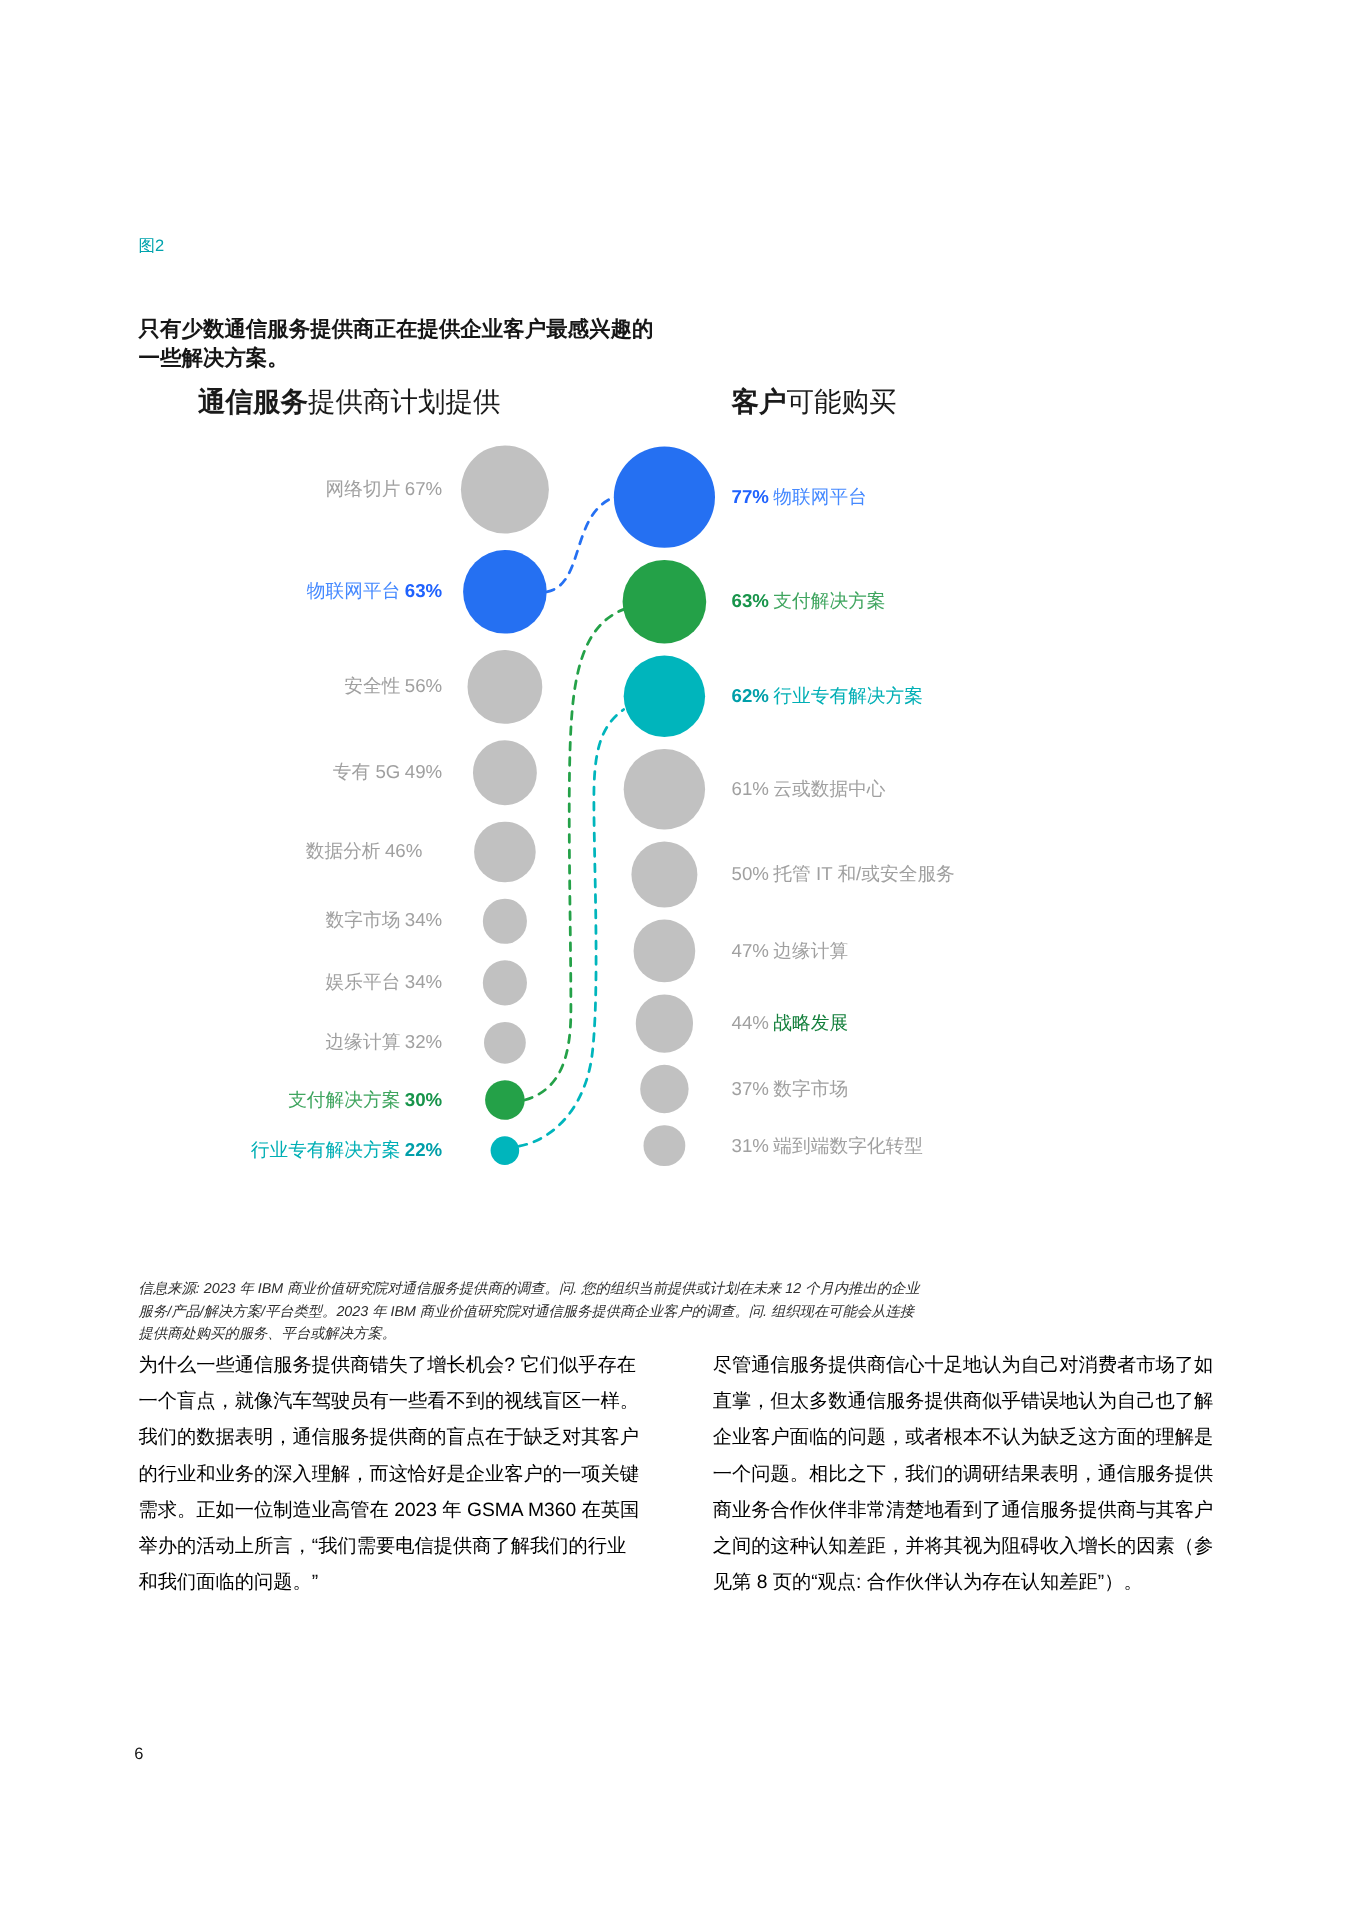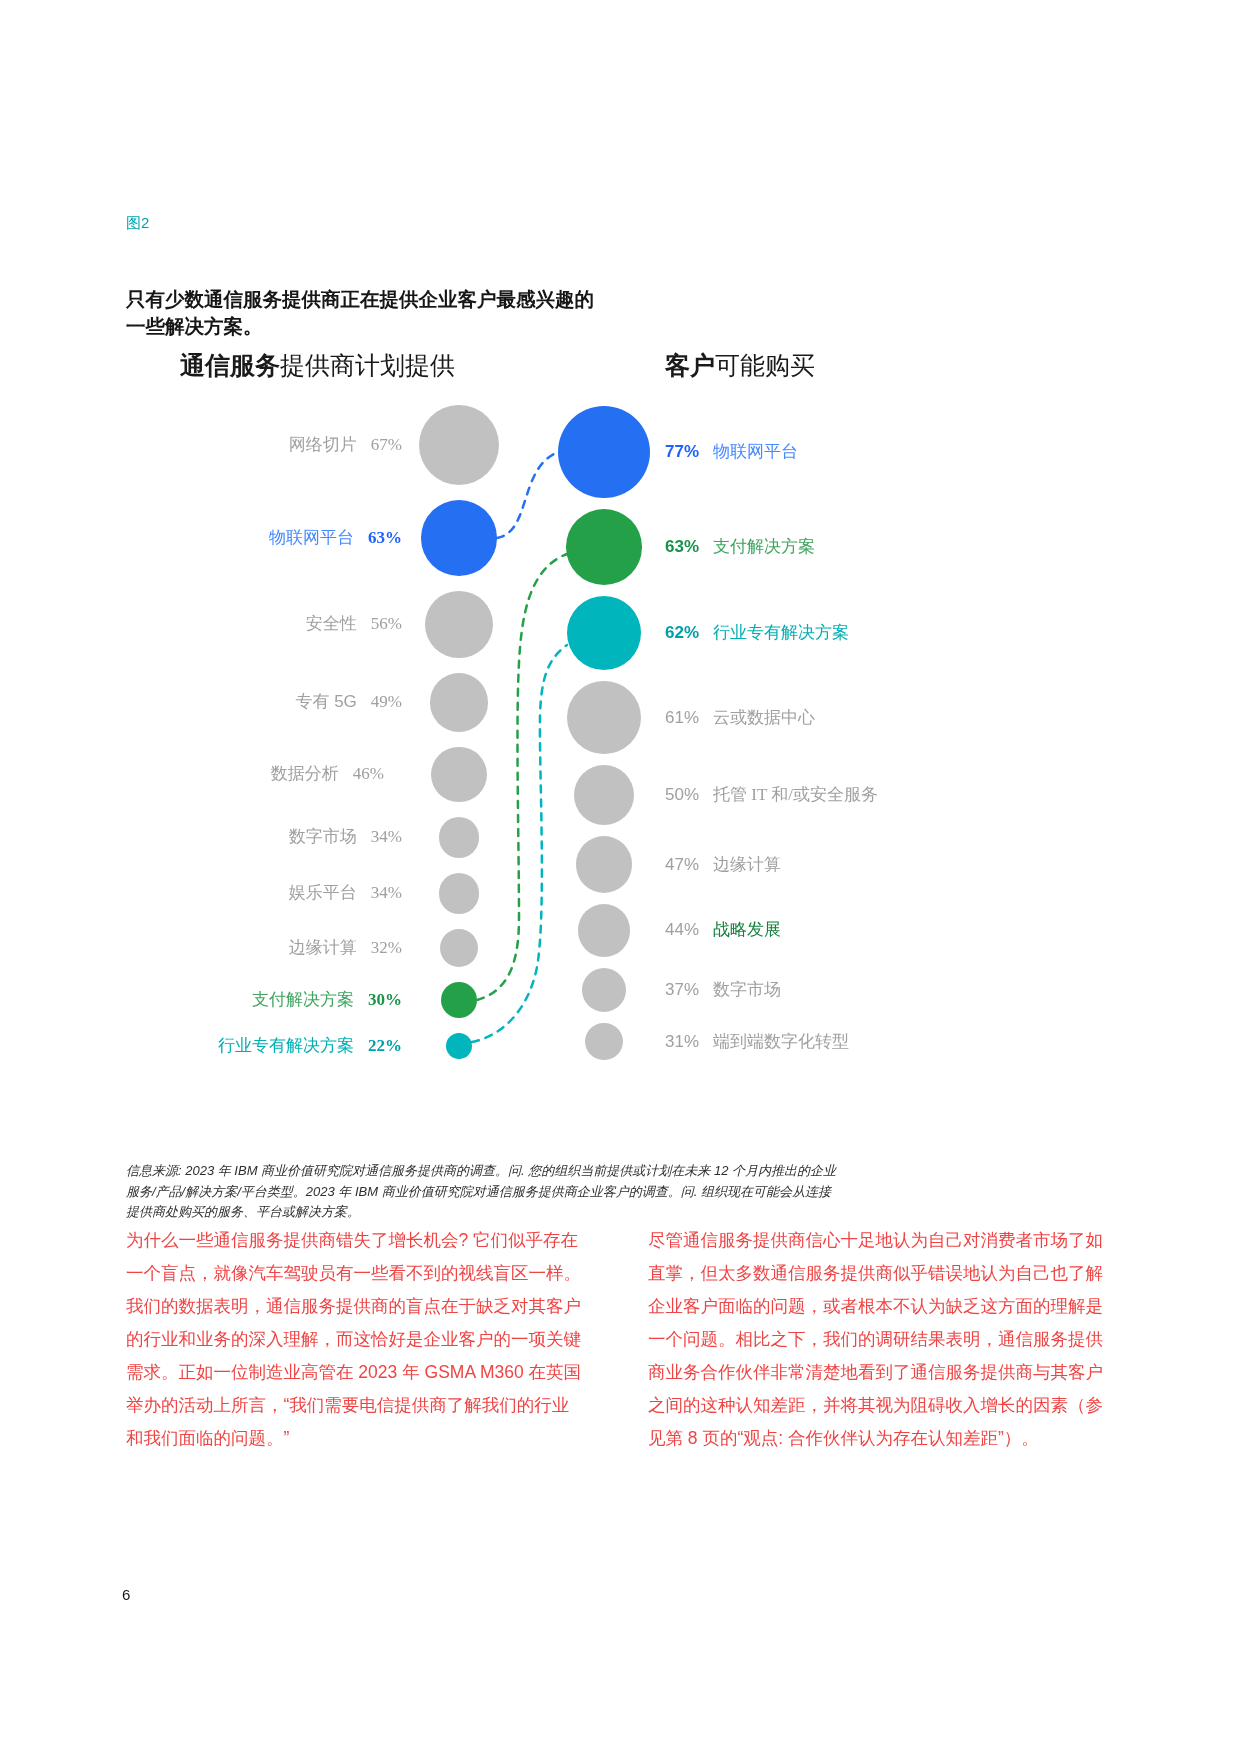--- a/index.html
+++ b/index.html
@@ -10,24 +10,24 @@
   .fig-tag{position:absolute;left:126px;top:214px;font-size:15px;font-weight:400;}
   .fig-title{position:absolute;left:126px;top:244px;font-size:19.5px;font-weight:700;line-height:27px;color:#161616;margin-top:42px;}
   .hdr{position:absolute;top:349px;font-size:25px;color:#1a1a1a;white-space:nowrap;}
   .hdr .hb{font-weight:700;}
   .hdr .hr{font-weight:400;}
   .hdr-left{left:180px;}
   .hdr-right{left:665px;}
   .chart-layer{position:absolute;left:0;top:0;width:1240px;height:1110px;}
   .bubble{position:absolute;border-radius:50%;}
   .rowlabel{position:absolute;white-space:nowrap;font-size:17px;height:26px;line-height:26px;}
-  .rowlabel .gap-l{margin-left:14px;font-family:Liberation Serif, serif;}
+  .rowlabel .gap-l{margin-left:4px;}
   .links-svg{position:absolute;left:0;top:0;pointer-events:none;}
   .source{position:absolute;left:126px;top:1114px;font-style:italic;font-size:13px;line-height:20.5px;color:#2e2e2e;margin-top:47px;}
-  .col{position:absolute;top:1224px;font-size:17.5px;line-height:33px;color:#ef4444;}
+  .col{position:absolute;top:1224px;font-size:17.5px;line-height:33px;color:#000000;}
   .col-left{left:126px;width:458px;}
   .col-right{left:648px;width:468px;}
   .pageno{position:absolute;left:122px;top:1586px;font-size:15px;color:#161616;}
 </style>
 </head>
 <body>
 
 <div class="page">
 
   <div class="fig-tag" style="color: rgb(0, 163, 173);">图2</div>

